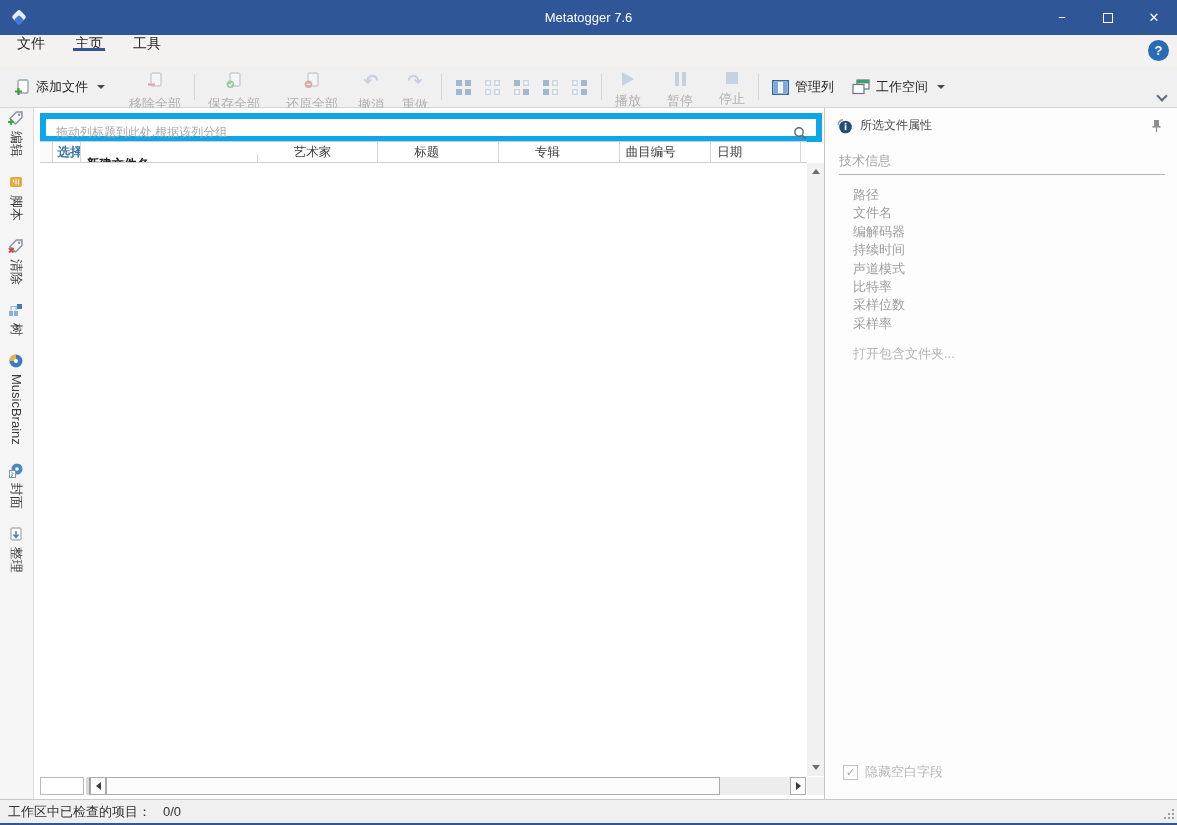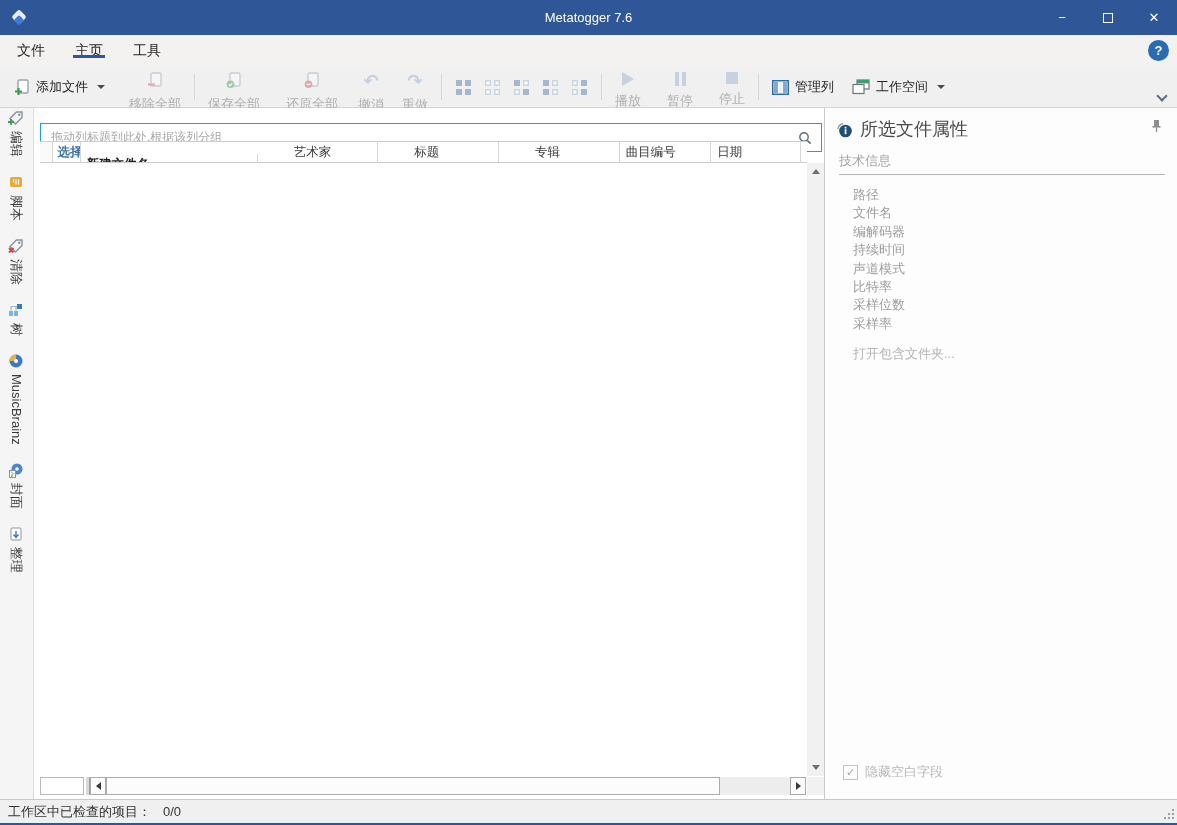--- a/index.html
+++ b/index.html
@@ -9,21 +9,21 @@
 
   
   .titlebar { position:absolute; top:0; left:0; right:0; height:35px; background:#2F5798; color:#fff; }
   .app-icon { position:absolute; left:9px; top:7px; width:20px; height:20px; }
   .win-title { position:absolute; left:50%; top:0; transform:translateX(-50%); line-height:35px; font-size:13px; color:#FDFDFD; }
   .win-controls { position:absolute; right:0; top:0; height:35px; display:flex; }
   .win-btn { width:46px; height:35px; display:flex; align-items:center; justify-content:center; color:#fff; font-size:13px; }
   .max-glyph { width:10px; height:10px; border:1.3px solid #fff; display:block; }
 
   
-  .menubar { position:absolute; top:35px; left:0; right:0; height:32px; background:#F3F2F1; display:flex; align-items:center; padding-left:15px; }
+  .menubar { position:absolute; top:35px; left:0; right:0; height:32px; background:#F3F2F1; display:flex; align-items:flex-start; padding-left:15px; }
   .menu-tab { display:flex; align-items:center; padding:0 2px; margin-right:26px; font-size:14px; color:#262626; position:relative; }
   .menu-tab.active::after { content:""; position:absolute; left:0; right:0; bottom:2px; height:3px; background:#2F5798; }
   .help-btn { position:absolute; right:8px; top:5px; width:21px; height:21px; border-radius:50%; background:#2A6BB5; color:#fff; font-weight:bold; font-size:13px; display:flex; align-items:center; justify-content:center; }
 
   
   .toolbar { position:absolute; top:67px; left:0; right:0; height:41px; background:#F0F0F0; border-bottom:1px solid #D4D4D4; display:flex; align-items:center; padding-left:8px; }
   .tbtn { display:flex; align-items:center; gap:6px; height:30px; padding:0 6px; font-size:13px; color:#262626; white-space:nowrap; }
   .tbtn.disabled { color:#AFAFAF;flex-direction:column; }
   .tbtn.disabled .ic { opacity:.45; }
   .caret { width:0; height:0; border-left:4px solid transparent; border-right:4px solid transparent; border-top:4px solid #4A4A4A; margin-left:3px; }
@@ -40,21 +40,21 @@
   .stop-shape { width:12px; height:12px; background:#93ACCB; }
   .ribbon-collapse { position:absolute; right:10px; bottom:6px; width:9px; height:9px; }
   .chev { width:8px; height:8px; border-right:2px solid #5F6E80; border-bottom:2px solid #5F6E80; transform:rotate(45deg); display:block; }
 
   
   .sidebar { position:absolute; left:0; top:108px; width:34px; bottom:26px; background:#F5F5F5; border-right:1px solid #DCDCDC; }
   .side-tabs { position:absolute; left:33px; top:2px; height:33px; transform:rotate(90deg); transform-origin:0 0; display:flex; align-items:center; gap:17px; white-space:nowrap; }
   .side-tab { display:flex; align-items:center; gap:5px; height:33px; font-size:13px; color:#3A3A3A; }
 
   .main { position:absolute; left:34px; top:108px; width:790px; bottom:26px; background:#fff; }
-  .group-bar { position:absolute; left:6px; top:15px; right:2px; height:29px; border:1px solid #0ea5e9; background:#fff; }
+  .group-bar { position:absolute; left:6px; top:5px; right:2px; height:29px; border:6px solid #0ea5e9; background:#fff; }
   .group-hint { position:absolute; left:10px; top:0; line-height:27px; font-size:12px; color:#A8A8A8; }
   .search-ic { position:absolute; right:8px; top:6px; }
   .grid-header { position:absolute; left:6px; top:33px; right:17px; height:22px; display:flex; border-top:1px solid #CFCFCF; border-bottom:1px solid #CFCFCF; background:#fff; }
   .gh { border-right:1px solid #D6D6D6; font-size:12.5px; color:#3A3A3A; line-height:20px; padding-left:6px; overflow:hidden; white-space:nowrap; }
   .gh.c0 { width:15px; background:#FAFAFA; padding-left:0; }
   .gh.c1 { width:30px; color:#3B74A8; font-weight:bold; padding-left:4px; }
   .gh.c2 { width:198px; font-weight:bold; color:#1F1F1F;margin-top:12px; }
   .gh.c3,.gh.c4,.gh.c5 { width:101px;margin-left:30px; }
   .gh.c6 { width:102px; }
   .gh.c7 { width:100px; }
@@ -73,21 +73,21 @@
   .hsplit { position:absolute; left:44px; top:0; width:6px; height:18px; border-left:2px solid #FFF; border-right:1px solid #9E9E9E; background:#D9D9D9; }
   .hs-btn { position:absolute; top:0; width:16px; height:18px; background:#FDFDFD; border:1px solid #ABABAB; display:flex; align-items:center; justify-content:center; }
   .hs-left { left:50px; }
   .hs-right { right:0; }
   .hthumb { position:absolute; left:66px; top:0; width:614px; height:18px; background:#FCFCFC; border:1px solid #ABABAB; }
   .scroll-corner { position:absolute; right:0; bottom:4px; width:17px; height:18px; background:#F1F1F1; }
 
   
   .rpanel { position:absolute; right:0; top:108px; width:353px; bottom:26px; background:#FDFDFD; border-left:1px solid #C9C9C9; }
   .rp-header { position:absolute; left:10px; top:9px; display:flex; align-items:center; gap:6px; }
-  .rp-title { font-size:18px; color:#4A4A4A; }
+  .rp-title { font-size:12px; color:#4A4A4A; }
   .pin { position:absolute; right:15px; top:11px; }
   .rp-section { position:absolute; left:14px; right:12px; top:44px; color:#A5A5A5; font-size:13px; padding-bottom:4px; border-bottom:1px solid #B3B3B3; }
   .rp-fields { position:absolute; left:28px; top:78px; color:#9D9D9D; font-size:13px; line-height:18.4px; }
   .rp-link { position:absolute; left:28px; top:237px; color:#B5B5B5; font-size:13px; }
   .hide-empty { position:absolute; left:18px; bottom:18px; display:flex; align-items:center; gap:7px; color:#B9B9B9; font-size:13px; }
   .cb { width:15px; height:15px; border:1px solid #C2C2C2; background:#FCFCFC; color:#A8A8A8; font-size:11px; line-height:13px; text-align:center; }
 
   
   .statusbar { position:absolute; left:0; right:0; bottom:0; height:26px; background:#F0F0F0; border-top:1px solid #C8C8C8; border-bottom:2px solid #2F5798; display:flex; align-items:center; padding-left:8px; font-size:13px; color:#333; }
   .sb-value { margin-left:12px; }

